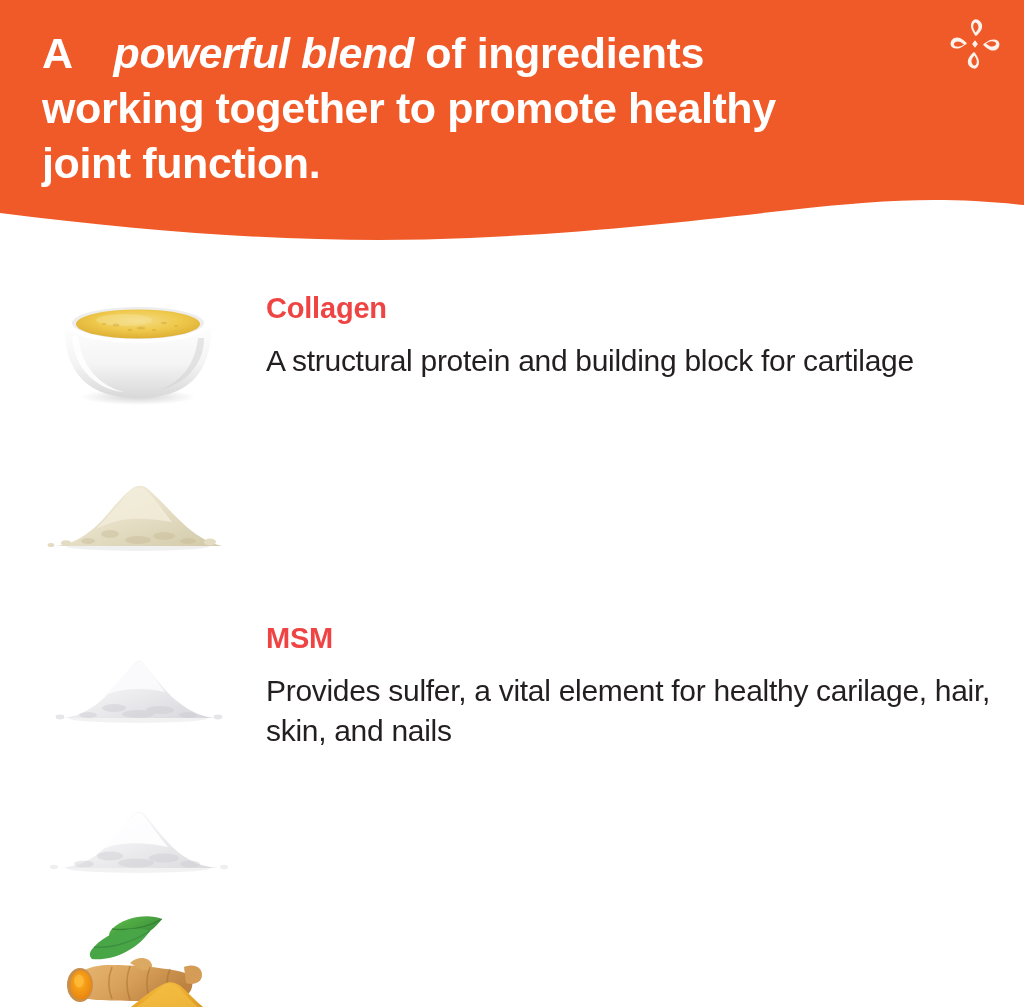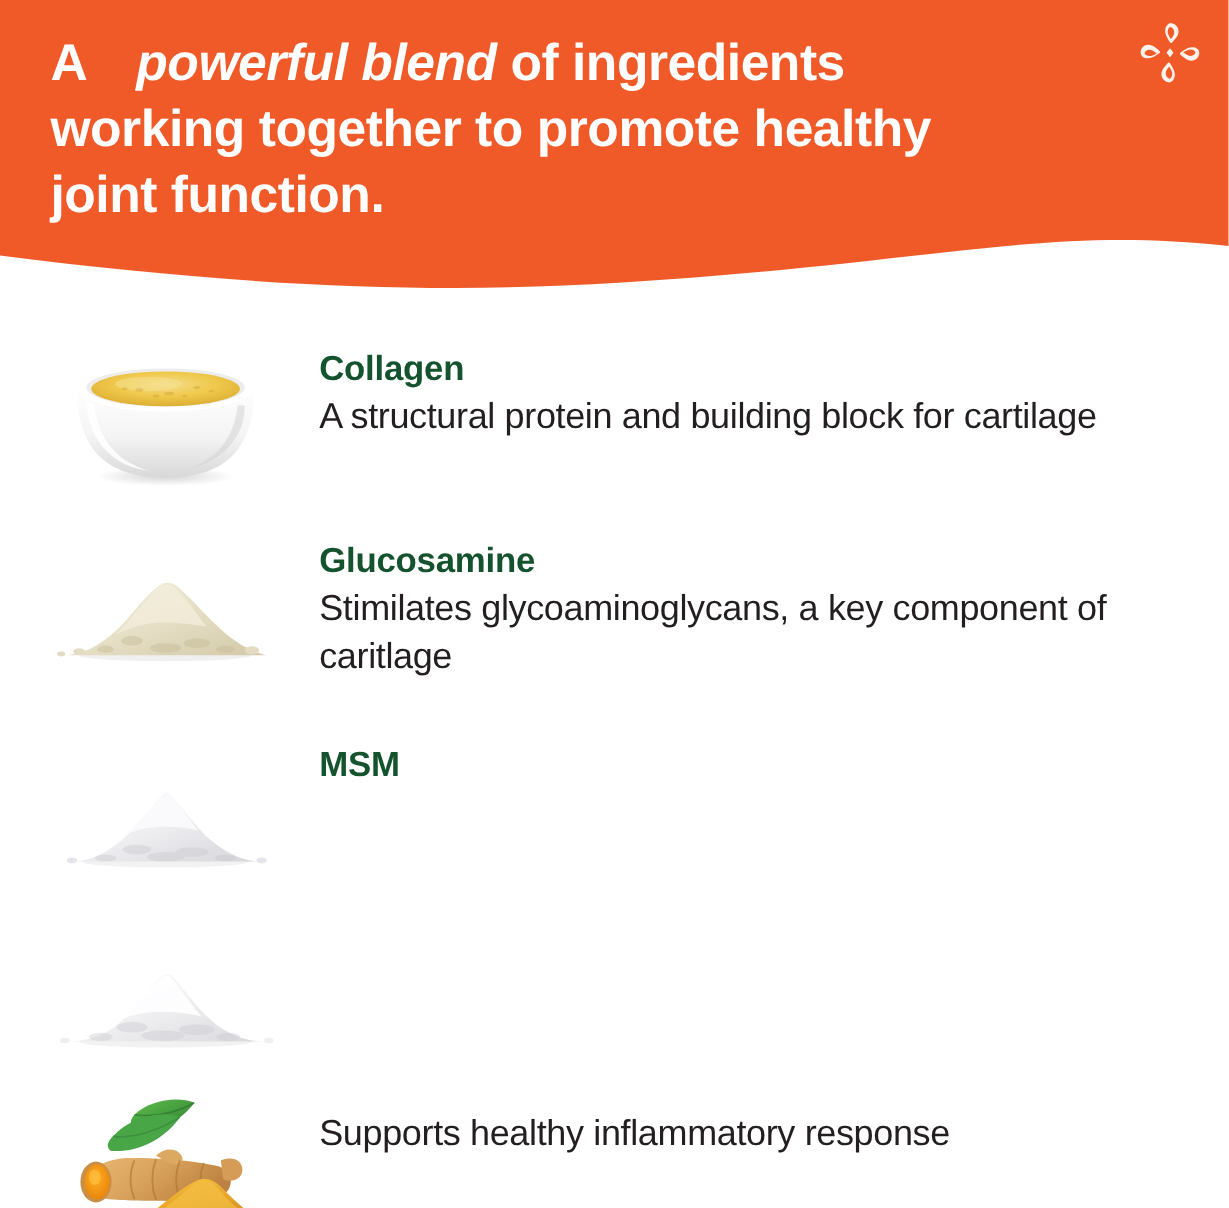--- a/index.html
+++ b/index.html
@@ -101,33 +101,33 @@
     position: absolute;
     left: 266px;
     top: 16px;
     width: 730px;
   }
 
   .ingredient-name {
     font-family: "Liberation Sans", sans-serif;
     font-size: 29px;
     font-weight: bold;
-    color: #14532d;
+    color: #ef4444;
     line-height: 36px;
     letter-spacing: -0.2px;
   }
 
   .ingredient-desc {
     font-family: "Liberation Sans", sans-serif;
     font-size: 30px;
     font-weight: normal;
     color: #231f20;
     line-height: 40px;
     letter-spacing: -0.3px;
-    margin-top: 2px;
+    margin-top: 15px;
   }
 
   
   #row-collagen    { top: 22px;  }
   #row-glucosamine { top: 182px; }
   #row-msm         { top: 352px; }
   #row-chondroitin { top: 502px; }
   #row-turmeric    { top: 655px; }
 
   
@@ -263,24 +263,20 @@
             <ellipse cx="150" cy="95" rx="8" ry="3"></ellipse>
             <ellipse cx="50" cy="95" rx="7" ry="3"></ellipse>
           </g>
           <g fill="#E3DCC2">
             <ellipse cx="172" cy="96" rx="6" ry="3.4"></ellipse>
             <ellipse cx="28" cy="97" rx="5" ry="2.8"></ellipse>
             <ellipse cx="13" cy="99" rx="3.4" ry="2"></ellipse>
           </g>
         </svg>
       </div>
-      <div class="ingredient-text">
-        <div class="ingredient-name">Glucosamine</div>
-        <div class="ingredient-desc">Stimilates glycoaminoglycans, a key component of caritlage</div>
-      </div>
     </div>
 
     <div class="ingredient-row" id="row-msm">
       <div class="ingredient-thumb">
         <svg viewBox="0 0 200 130">
           <defs>
             <linearGradient id="whiteGrad" x1="0" y1="0" x2="1" y2="1">
               <stop offset="0%" stop-color="#FDFDFE"></stop>
               <stop offset="50%" stop-color="#EDEDF0"></stop>
               <stop offset="100%" stop-color="#D6D6DB"></stop>
@@ -301,20 +297,21 @@
             <ellipse cx="50" cy="97" rx="9" ry="3"></ellipse>
           </g>
           <g fill="#E5E5EA">
             <ellipse cx="22" cy="99" rx="4.4" ry="2.4"></ellipse>
             <ellipse cx="180" cy="99" rx="4.4" ry="2.4"></ellipse>
           </g>
         </svg>
       </div>
       <div class="ingredient-text">
         <div class="ingredient-name">MSM</div>
+        <div class="ingredient-desc">Provides sulfer, a vital element for healthy carilage, hair, skin, and nails</div>
       </div>
     </div>
 
     <div class="ingredient-row" id="row-chondroitin">
       <div class="ingredient-thumb">
         <svg viewBox="0 0 200 130">
           <defs>
             <linearGradient id="whiteGrad2" x1="0" y1="0" x2="1" y2="1">
               <stop offset="0%" stop-color="#FFFFFF"></stop>
               <stop offset="48%" stop-color="#F0F0F2"></stop>
@@ -411,18 +408,17 @@
           </g>
           <g fill="#EFB63C">
             <circle cx="58" cy="116" r="3.4"></circle>
             <circle cx="48" cy="119" r="2.6"></circle>
             <circle cx="190" cy="115" r="3.0"></circle>
             <circle cx="72" cy="119" r="2.2"></circle>
           </g>
         </svg>
       </div>
       <div class="ingredient-text">
-        <div class="ingredient-desc">Supports healthy inflammatory response</div>
       </div>
     </div>
 
   </div>
 </div>
 
 </body></html>

